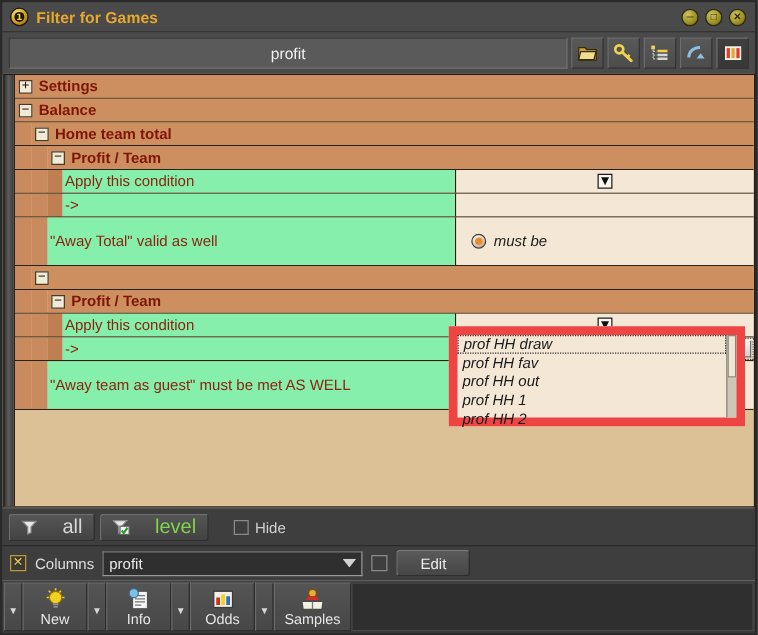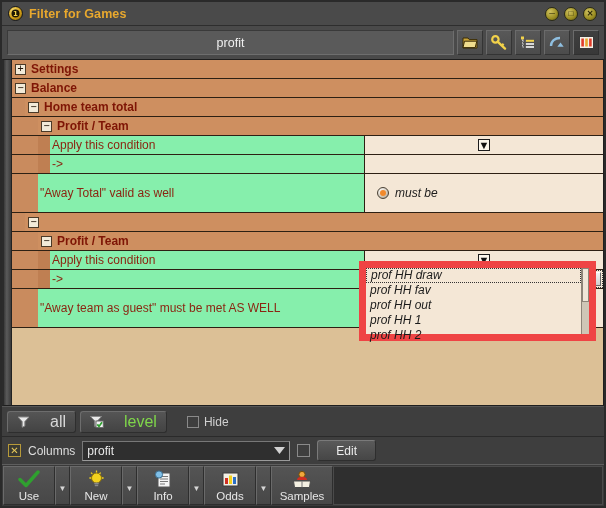--- a/index.html
+++ b/index.html
@@ -562,28 +562,20 @@
             <path d="M0 0h11L5.5 7z" fill="#d2d2d2"></path>
           </svg>
       </span>
     </div>
     <div class="col-chk"></div>
     <div class="edit-btn">Edit</div>
   </div>
 
   <div class="actionbar">
 
-    <div class="act">
-      <span class="glyph">
-        <svg width="22" height="18" viewBox="0 0 22 18">
-            <path d="M2 9.5l6 6L20 2" fill="none" stroke="#2fa02f" stroke-width="3.4" stroke-linecap="round" stroke-linejoin="round"></path>
-          </svg>
-      </span>
-      <span>Use</span>
-    </div>
 
     <div class="act-arrow">▼</div>
 
     <div class="act">
       <span class="glyph">
         <svg width="19" height="19" viewBox="0 0 19 19">
             <circle cx="9.5" cy="8" r="5" fill="#f2d21e" stroke="#8a6e06"></circle>
             <rect x="7.3" y="12.6" width="4.4" height="1.6" fill="#8a8a8a"></rect>
             <rect x="7.8" y="14.6" width="3.4" height="1.6" fill="#8a8a8a"></rect>
             <path d="M9.5 0.6v1.8M2.4 8h1.8M14.8 8h1.8M4 2.6l1.3 1.3M13.7 2.6L12.4 3.9" stroke="#f2d21e" stroke-width="1.3"></path>

